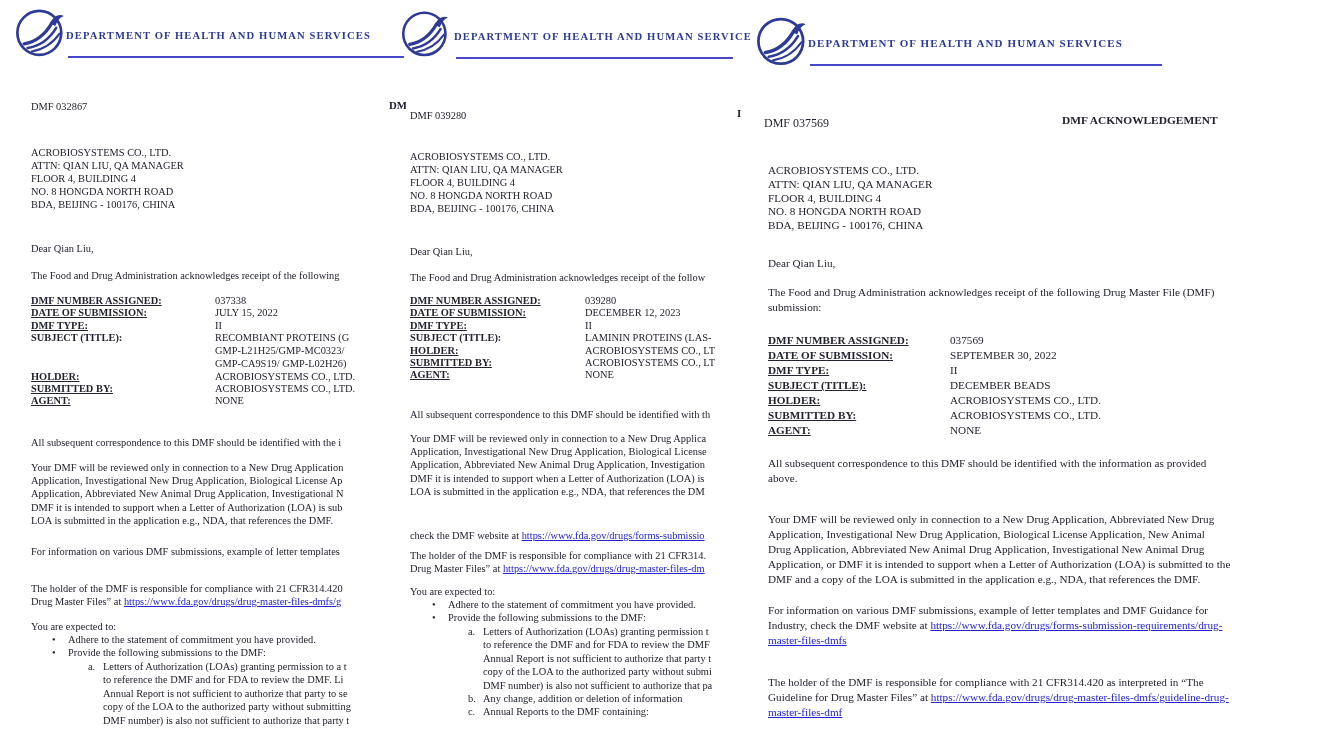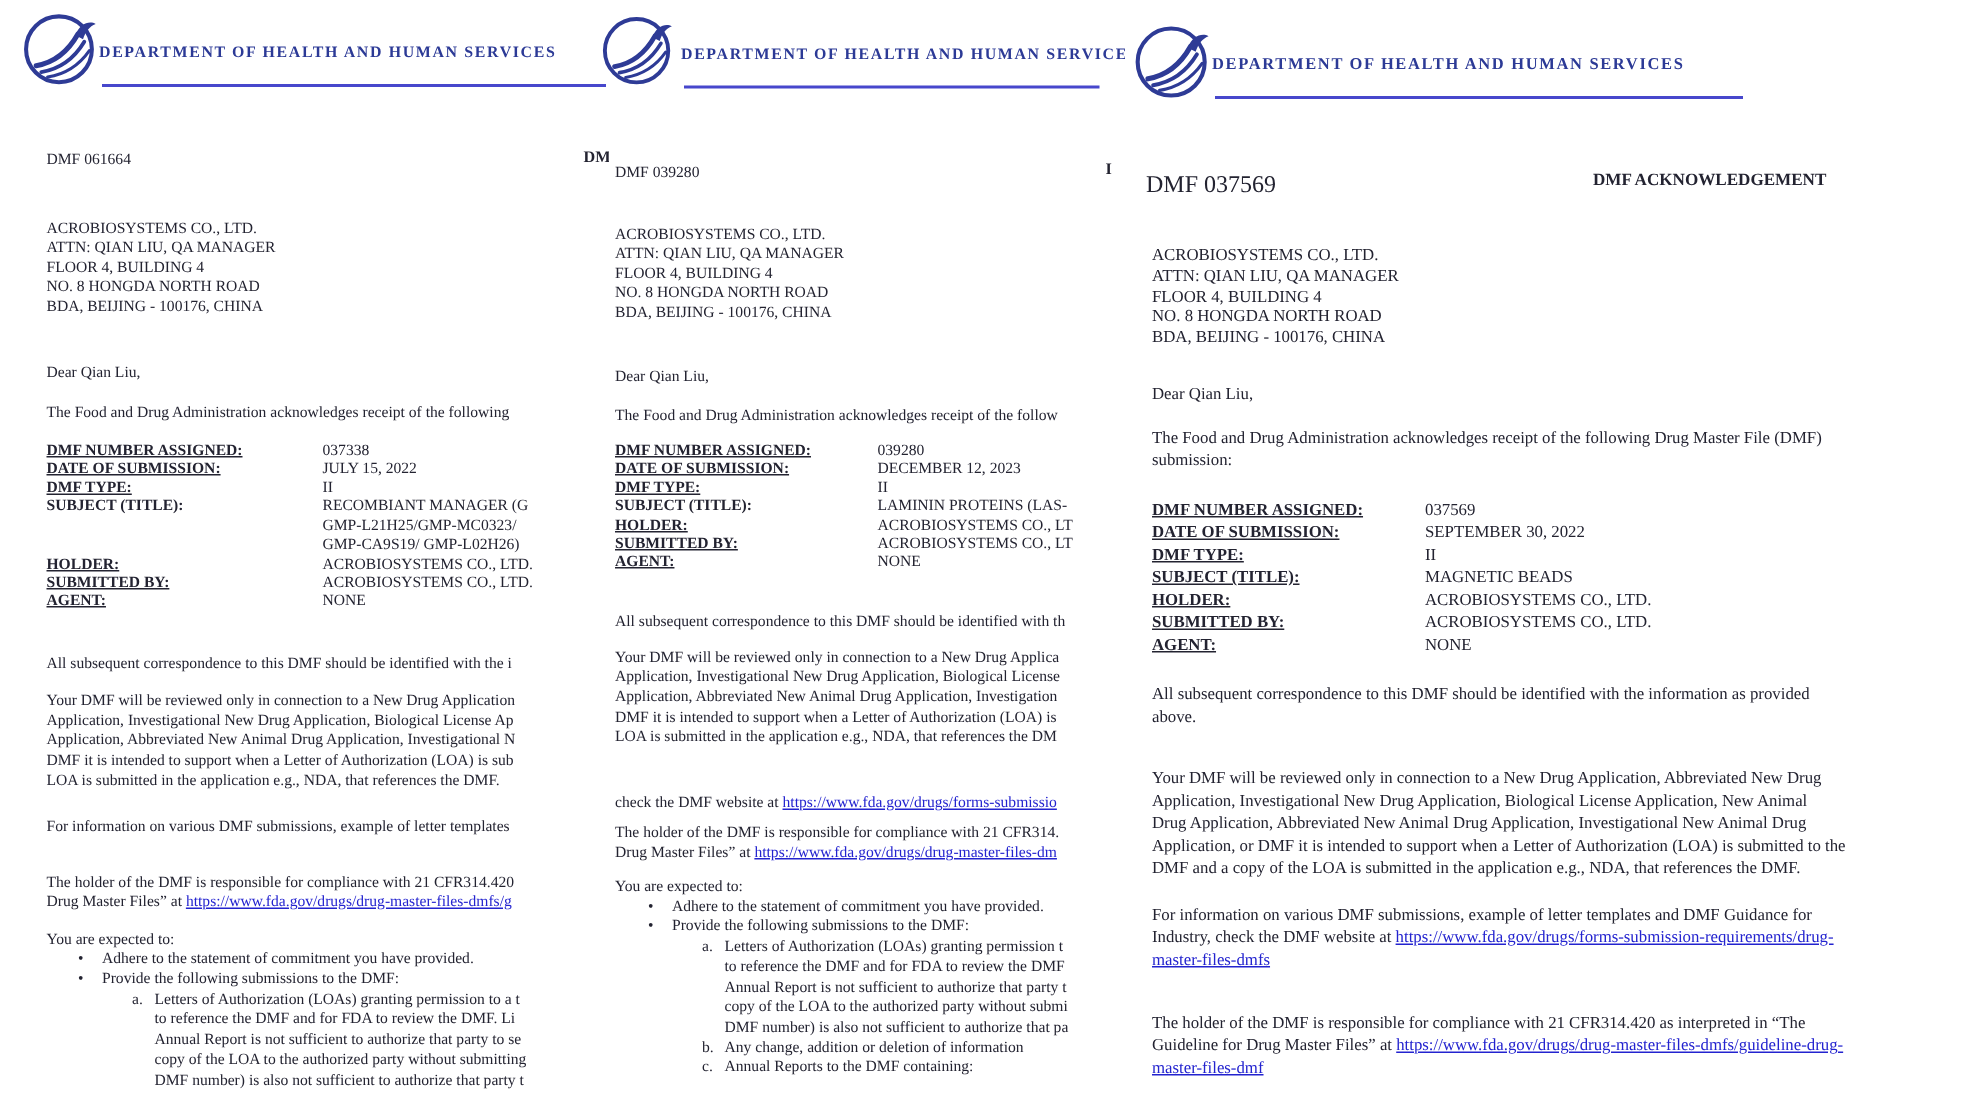--- a/index.html
+++ b/index.html
@@ -49,36 +49,36 @@
   <svg class="hhs-logo" style="left:14px;top:5px" width="54" height="54" viewBox="0 0 64 64">
     <circle cx="30" cy="33" r="26" fill="none" stroke="#2e3b96" stroke-width="3.2"></circle>
     <path d="M12 46 C 24 44, 36 37, 45 21" fill="none" stroke="#2e3b96" stroke-width="4" stroke-linecap="round"></path>
     <path d="M16 51 C 28 49, 41 42, 50 27" fill="none" stroke="#2e3b96" stroke-width="3" stroke-linecap="round"></path>
     <path d="M21 55 C 33 53, 45 47, 54 34" fill="none" stroke="#2e3b96" stroke-width="2.4" stroke-linecap="round"></path>
     <path d="M43 22 C 46 13, 54 10, 59 13 C 54 15, 51 19, 49 25 Z" fill="#2e3b96"></path>
   </svg>
   <div class="dept" style="left:66px;top:30px">DEPARTMENT OF HEALTH AND HUMAN SERVICES</div>
   <div class="rule" style="left:68px;top:56px;width:336px"></div>
 
-  <div class="ref body-sm" style="left:31px;top:100px">DMF 061664</div>
+  <div class="ref body-sm" style="left:31px;top:100px">DMF 032867</div>
   <div class="doc-title" style="left:389px;top:99px">DM</div>
 
   <div class="addr body-sm" style="left:31px;top:146px;line-height:13px">ACROBIOSYSTEMS CO., LTD.
 ATTN: QIAN LIU, QA MANAGER
 FLOOR 4, BUILDING 4
 NO. 8 HONGDA NORTH ROAD
 BDA, BEIJING - 100176, CHINA</div>
   <div class="para body-sm" style="left:31px;top:242px">Dear Qian Liu,</div>
   <div class="para body-sm" style="left:31px;top:269px">The Food and Drug Administration acknowledges receipt of the following</div>
 
   <div>
     <div class="trow body-sm" style="left:31px;top:294px"><span class="lbl">DMF NUMBER ASSIGNED:</span><span class="tval" style="left:184px">037338</span></div>
     <div class="trow body-sm" style="left:31px;top:306px"><span class="lbl">DATE OF SUBMISSION:</span><span class="tval" style="left:184px">JULY 15, 2022</span></div>
     <div class="trow body-sm" style="left:31px;top:319px"><span class="lbl">DMF TYPE:</span><span class="tval" style="left:184px">II</span></div>
-    <div class="trow body-sm" style="left:31px;top:331px;line-height:13px"><span class="lbl-nou">SUBJECT (TITLE):</span><span class="tval" style="left:184px">RECOMBIANT MANAGER (G
+    <div class="trow body-sm" style="left:31px;top:331px;line-height:13px"><span class="lbl-nou">SUBJECT (TITLE):</span><span class="tval" style="left:184px">RECOMBIANT PROTEINS (G
 GMP-L21H25/GMP-MC0323/
 GMP-CA9S19/ GMP-L02H26)</span></div>
     <div class="trow body-sm" style="left:31px;top:370px"><span class="lbl">HOLDER:</span><span class="tval" style="left:184px">ACROBIOSYSTEMS CO., LTD.</span></div>
     <div class="trow body-sm" style="left:31px;top:382px"><span class="lbl">SUBMITTED BY:</span><span class="tval" style="left:184px">ACROBIOSYSTEMS CO., LTD.</span></div>
     <div class="trow body-sm" style="left:31px;top:394px"><span class="lbl">AGENT:</span><span class="tval" style="left:184px">NONE</span></div>
   </div>
 
   <div class="para body-sm" style="left:31px;top:436px">All subsequent correspondence to this DMF should be identified with the i</div>
   <div class="para body-sm" style="left:31px;top:461px">Your DMF will be reviewed only in connection to a New Drug Application
 Application, Investigational New Drug Application, Biological License Ap
@@ -186,37 +186,37 @@
     <circle cx="30" cy="33" r="26" fill="none" stroke="#2e3b96" stroke-width="3.2"></circle>
     <path d="M12 46 C 24 44, 36 37, 45 21" fill="none" stroke="#2e3b96" stroke-width="4" stroke-linecap="round"></path>
     <path d="M16 51 C 28 49, 41 42, 50 27" fill="none" stroke="#2e3b96" stroke-width="3" stroke-linecap="round"></path>
     <path d="M21 55 C 33 53, 45 47, 54 34" fill="none" stroke="#2e3b96" stroke-width="2.4" stroke-linecap="round"></path>
     <path d="M43 22 C 46 13, 54 10, 59 13 C 54 15, 51 19, 49 25 Z" fill="#2e3b96"></path>
   </svg>
   <div class="dept" style="left:58px;top:37px;font-size:11px">DEPARTMENT OF HEALTH AND HUMAN SERVICES</div>
   <div class="rule" style="left:60px;top:64px;width:352px"></div>
 
 
-  <div class="ref body-lg" style="left:14px;top:116px;font-size:16px">DMF 037569</div>
+  <div class="ref body-lg" style="left:14px;top:116px;font-size:12px">DMF 037569</div>
   <div class="doc-title" style="left:312px;top:114px;font-size:11.4px">DMF ACKNOWLEDGEMENT</div>
 
   <div class="addr body-lg" style="left:18px;top:164px;line-height:13.8px">ACROBIOSYSTEMS CO., LTD.
 ATTN: QIAN LIU, QA MANAGER
 FLOOR 4, BUILDING 4
 NO. 8 HONGDA NORTH ROAD
 BDA, BEIJING - 100176, CHINA</div>
   <div class="para body-lg" style="left:18px;top:256px">Dear Qian Liu,</div>
   <div class="para body-lg" style="left:18px;top:285px">The Food and Drug Administration acknowledges receipt of the following Drug Master File (DMF)
 submission:</div>
 
   <div>
     <div class="trow body-lg" style="left:18px;top:333px"><span class="lbl">DMF NUMBER ASSIGNED:</span><span class="tval" style="left:182px">037569</span></div>
     <div class="trow body-lg" style="left:18px;top:348px"><span class="lbl">DATE OF SUBMISSION:</span><span class="tval" style="left:182px">SEPTEMBER 30, 2022</span></div>
     <div class="trow body-lg" style="left:18px;top:363px"><span class="lbl">DMF TYPE:</span><span class="tval" style="left:182px">II</span></div>
-    <div class="trow body-lg" style="left:18px;top:378px"><span class="lbl">SUBJECT (TITLE):</span><span class="tval" style="left:182px">MAGNETIC BEADS</span></div>
+    <div class="trow body-lg" style="left:18px;top:378px"><span class="lbl">SUBJECT (TITLE):</span><span class="tval" style="left:182px">DECEMBER BEADS</span></div>
     <div class="trow body-lg" style="left:18px;top:393px"><span class="lbl">HOLDER:</span><span class="tval" style="left:182px">ACROBIOSYSTEMS CO., LTD.</span></div>
     <div class="trow body-lg" style="left:18px;top:408px"><span class="lbl">SUBMITTED BY:</span><span class="tval" style="left:182px">ACROBIOSYSTEMS CO., LTD.</span></div>
     <div class="trow body-lg" style="left:18px;top:423px"><span class="lbl">AGENT:</span><span class="tval" style="left:182px">NONE</span></div>
   </div>
 
   <div class="para body-lg" style="left:18px;top:456px">All subsequent correspondence to this DMF should be identified with the information as provided
 above.</div>
   <div class="para body-lg" style="left:18px;top:512px">Your DMF will be reviewed only in connection to a New Drug Application, Abbreviated New Drug
 Application, Investigational New Drug Application, Biological License Application, New Animal
 Drug Application, Abbreviated New Animal Drug Application, Investigational New Animal Drug

